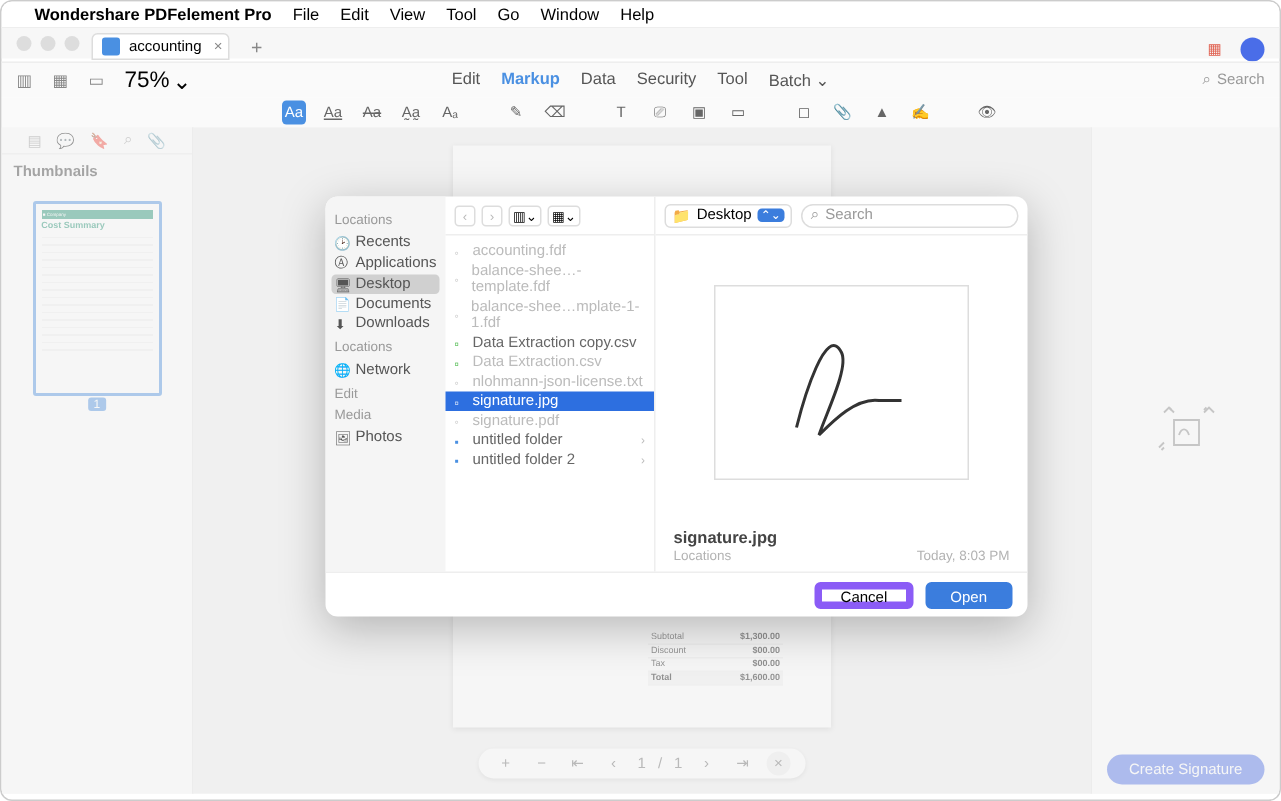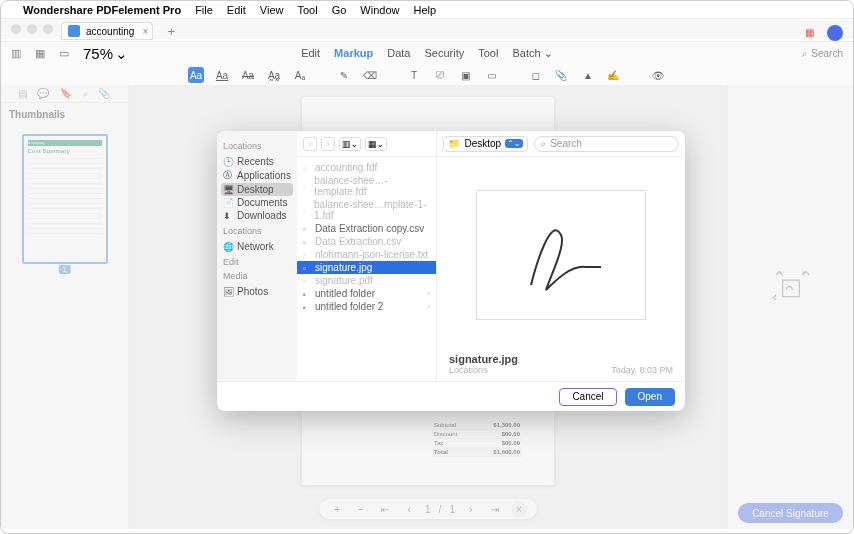--- a/index.html
+++ b/index.html
@@ -71,21 +71,21 @@
 .search-pill { flex:1; height:16px; border:1px solid #ddd; border-radius:8px; font-size:10px; display:flex; align-items:center; padding:0 6px; gap:4px; color:#999;}
 .prev-img { flex:1; display:flex; align-items:center; justify-content:center; padding:8px;}
 .prev-img .frame { width:170px; height:130px; border:1px solid #ddd; display:flex; align-items:center; justify-content:center;}
 .prev-info { padding:0 12px 6px; font-size:10px; color:#444;}
 .prev-info .fn { font-weight:600; font-size:11px;}
 .prev-info .meta { color:#888;}
 .prev-info .sec { font-weight:600; margin-top:4px; display:flex; justify-content:space-between;}
 .prev-info .sec a { color:#3b7ddd; font-weight:400; font-size:9px;}
 .prev-info .kv { display:flex; justify-content:space-between; font-size:9px; color:#666;}
 .dlg-foot { height:30px; border-top:1px solid #eee; display:flex; align-items:center; justify-content:flex-end; gap:8px; padding:0 10px;}
-.dlg-foot button { height:18px; font-size:10px; border-radius:4px; padding:0 12px; border:1px solid #8b5cf6; background:#fff;}
+.dlg-foot button { height:18px; font-size:10px; border-radius:4px; padding:0 12px; border:5px solid #8b5cf6; background:#fff;}
 .dlg-foot button.primary { background:#3b7ddd; color:#fff; border-color:#3b7ddd;}
 .thumb-content { color:#1a8f6e;}
 </style>
 </head>
 <body>
 
 <div class="menubar">
   <span class="apple"></span>
   <span class="appname">Wondershare PDFelement Pro</span>
   <span>File</span>
@@ -216,21 +216,21 @@
     </div>
   </div>
 
   <div class="rightpane">
     <div class="sigicon">
       <svg viewBox="0 0 48 48" fill="none" stroke="#888" stroke-width="1.5">
           <path d="M6 12 l4-4 l4 4 M38 12 l4-4 l4 4 M6 36 l-4 4 M14 18 h20 v20 h-20 z M18 30 c2-6 6-6 8 0"></path>
           <path d="M10 8 l2 2 M40 8 l-2 2 M4 42 l2-2"></path>
         </svg>
     </div>
-    <button class="createsig">Cancel Signature</button>
+    <button class="createsig">Create Signature</button>
   </div>
 </div>
 
 <div class="overlay"></div>
 
 <div class="dialog">
   <div class="dlg-body">
     <div class="sidebar">
       <div class="hdr">Locations</div>
       <div class="item">

